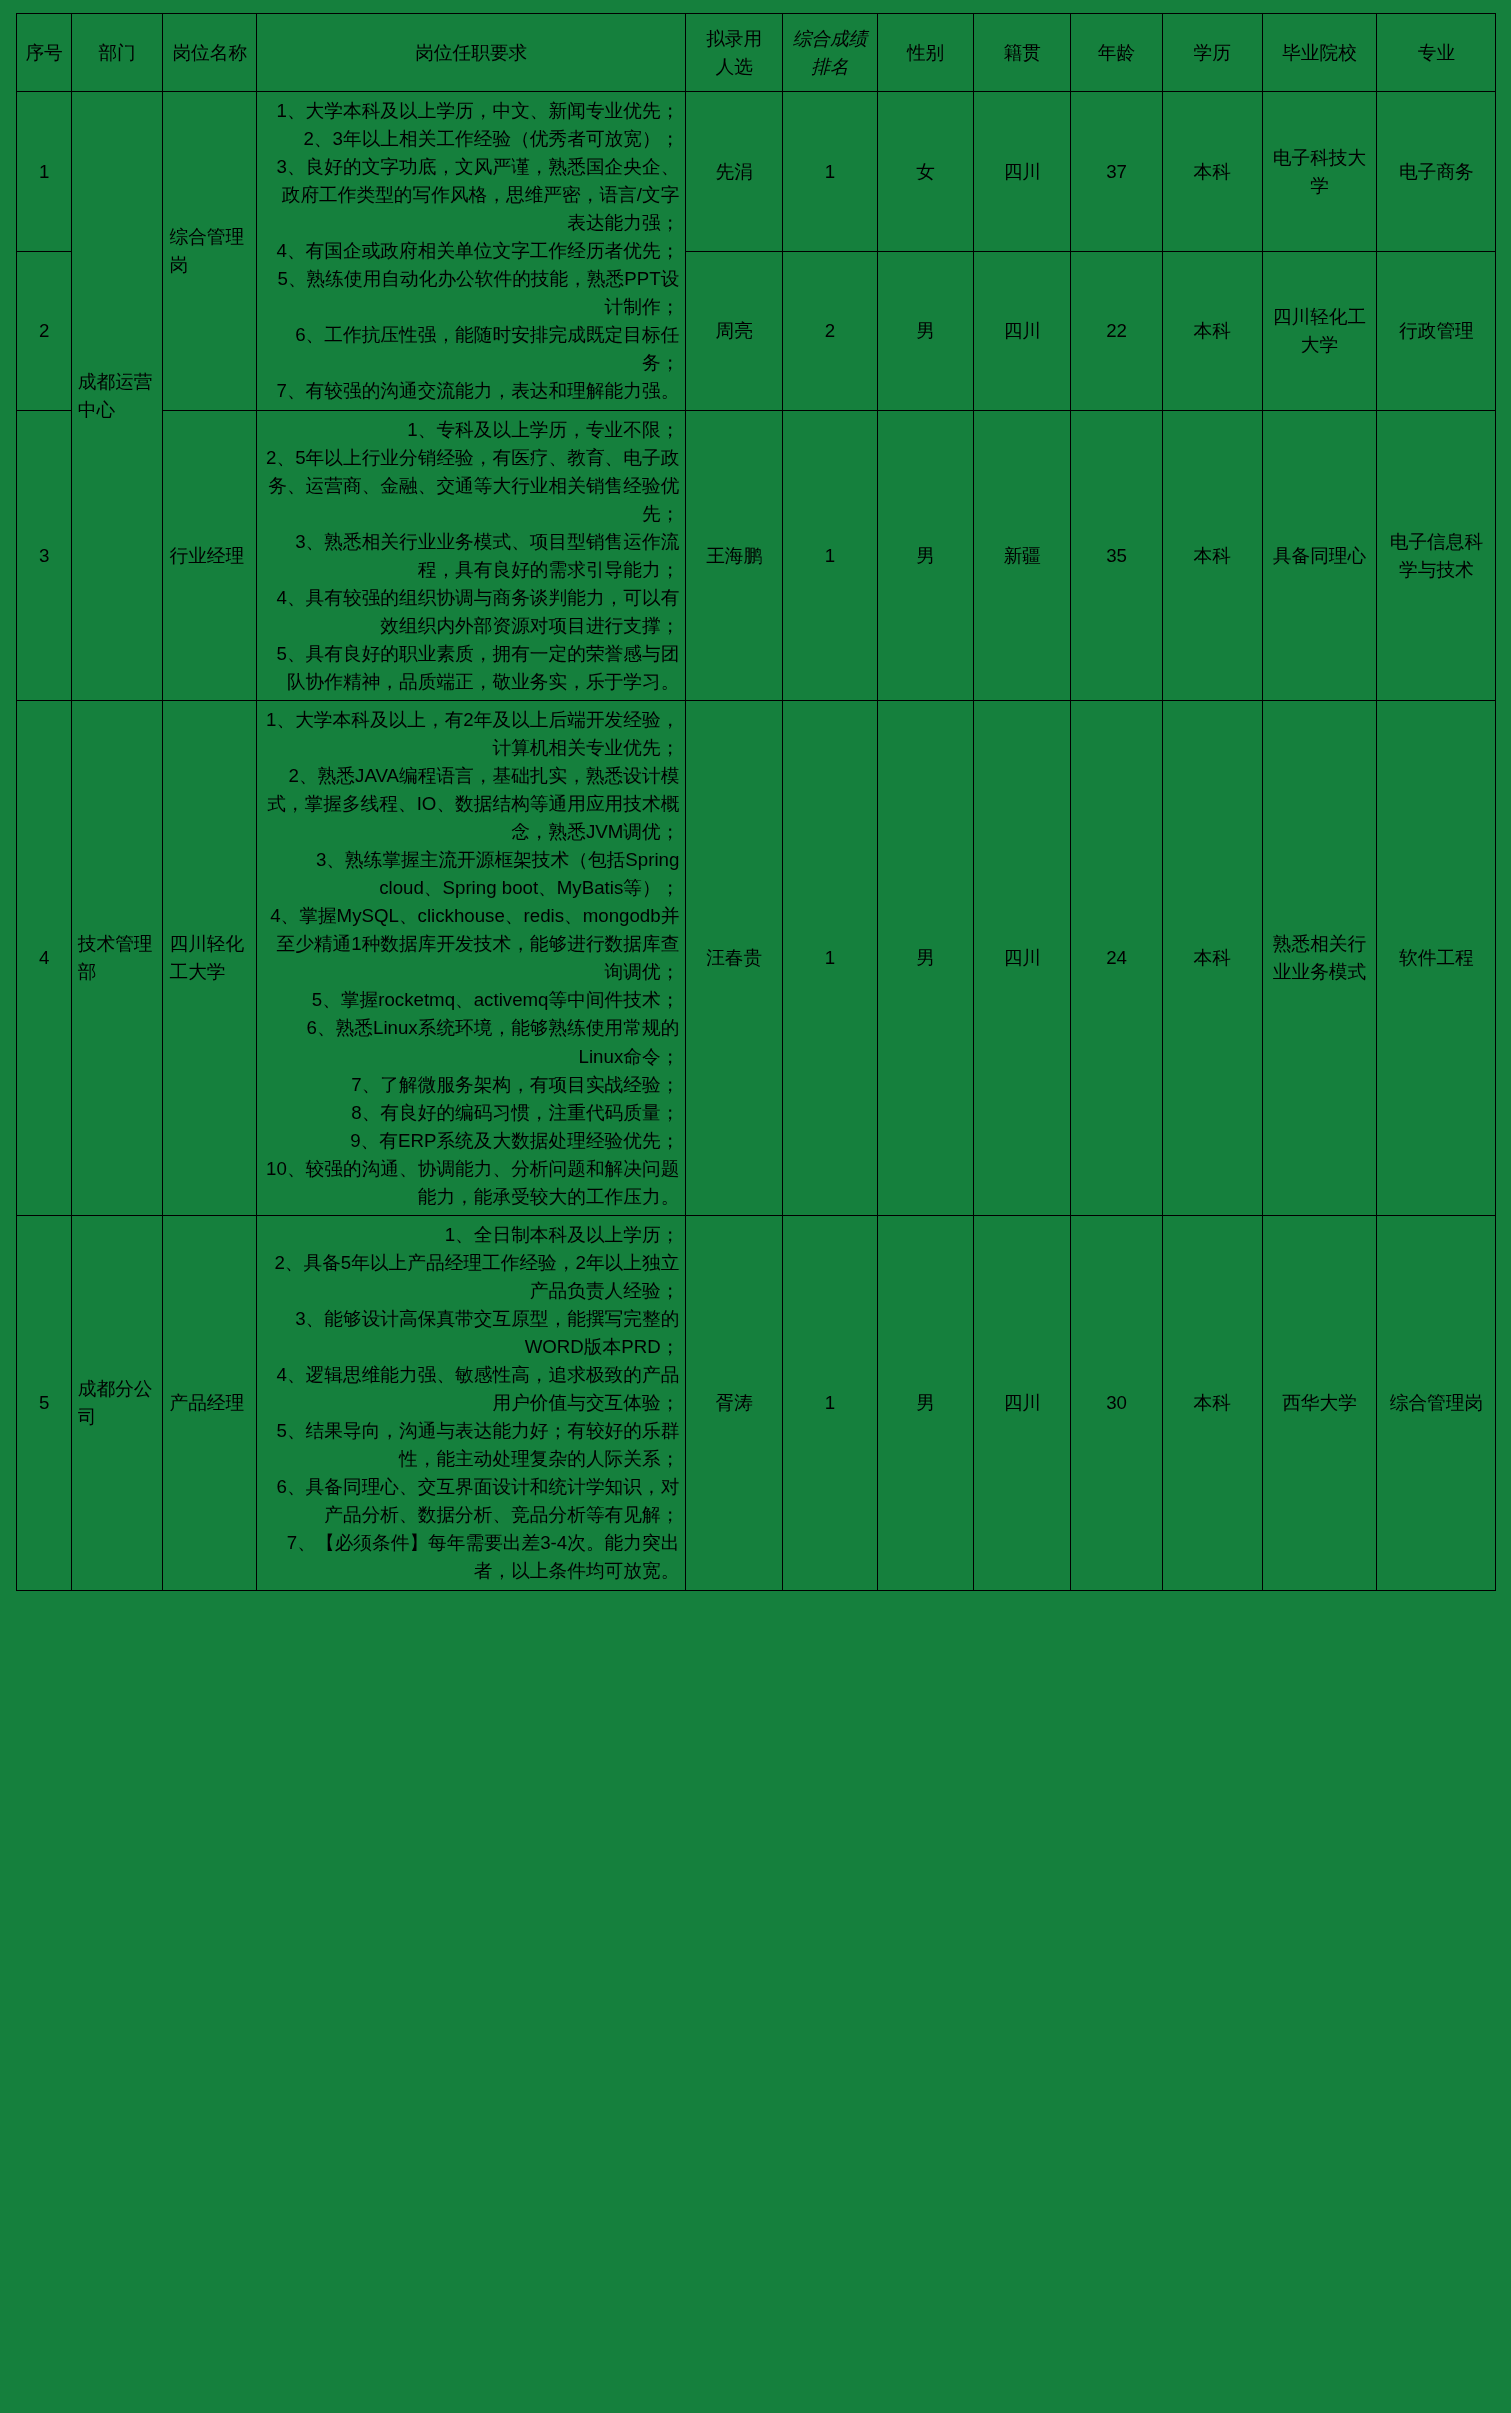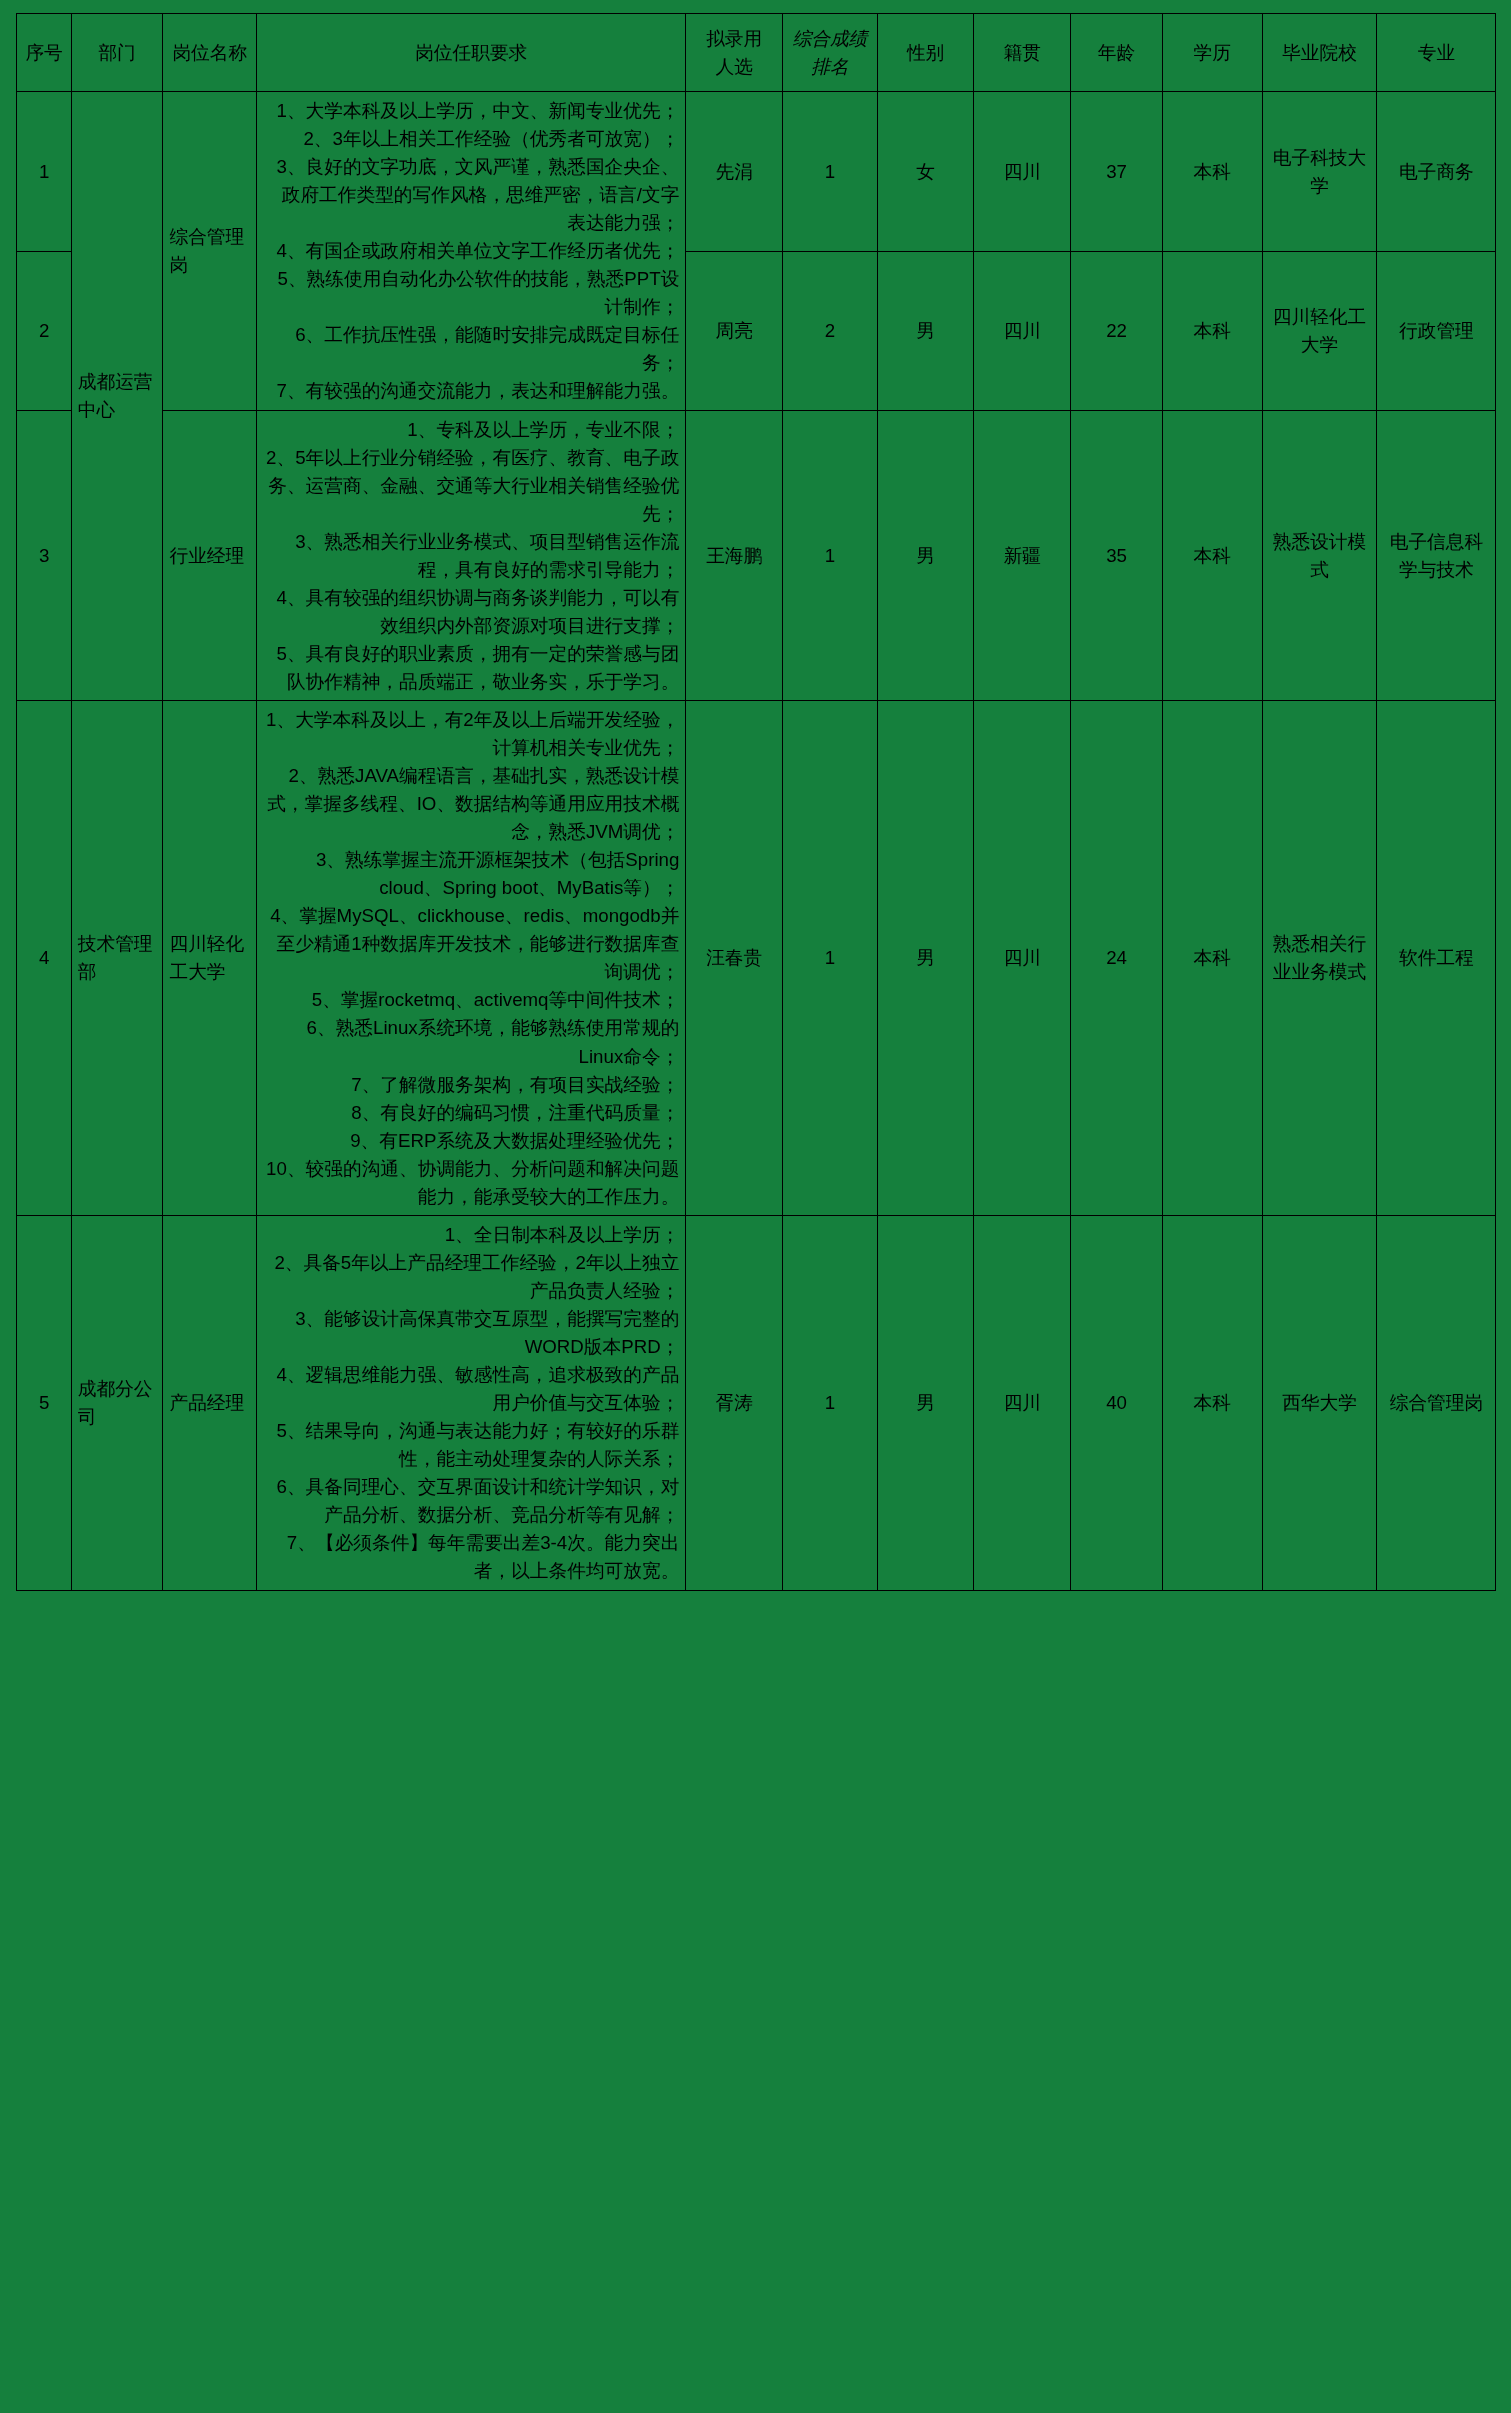--- a/index.html
+++ b/index.html
@@ -147,21 +147,21 @@
 2、5年以上行业分销经验，有医疗、教育、电子政务、运营商、金融、交通等大行业相关销售经验优先；
 3、熟悉相关行业业务模式、项目型销售运作流程，具有良好的需求引导能力；
 4、具有较强的组织协调与商务谈判能力，可以有效组织内外部资源对项目进行支撑；
 5、具有良好的职业素质，拥有一定的荣誉感与团队协作精神，品质端正，敬业务实，乐于学习。</td>
         <td class="center">王海鹏</td>
         <td class="center">1</td>
         <td class="center">男</td>
         <td class="center">新疆</td>
         <td class="center">35</td>
         <td class="center">本科</td>
-        <td class="center">熟悉设计模式</td>
+        <td class="center">具备同理心</td>
         <td class="center">电子信息科学与技术</td>
       </tr>
 
       <tr>
         <td class="center">4</td>
         <td class="dept-cell">技术管理部</td>
         <td class="post-cell">四川轻化工大学</td>
         <td class="req-cell">1、大学本科及以上，有2年及以上后端开发经验，计算机相关专业优先；
 2、熟悉JAVA编程语言，基础扎实，熟悉设计模式，掌握多线程、IO、数据结构等通用应用技术概念，熟悉JVM调优；
 3、熟练掌握主流开源框架技术（包括Spring cloud、Spring boot、MyBatis等）；
@@ -190,21 +190,21 @@
 2、具备5年以上产品经理工作经验，2年以上独立产品负责人经验；
 3、能够设计高保真带交互原型，能撰写完整的WORD版本PRD；
 4、逻辑思维能力强、敏感性高，追求极致的产品用户价值与交互体验；
 5、结果导向，沟通与表达能力好；有较好的乐群性，能主动处理复杂的人际关系；
 6、具备同理心、交互界面设计和统计学知识，对产品分析、数据分析、竞品分析等有见解；
 7、【必须条件】每年需要出差3-4次。能力突出者，以上条件均可放宽。</td>
         <td class="center">胥涛</td>
         <td class="center">1</td>
         <td class="center">男</td>
         <td class="center">四川</td>
-        <td class="center">40</td>
+        <td class="center">30</td>
         <td class="center">本科</td>
         <td class="center">西华大学</td>
         <td class="center">综合管理岗</td>
       </tr>
     </tbody>
   </table>
 </div>
 
 
 </body></html>

